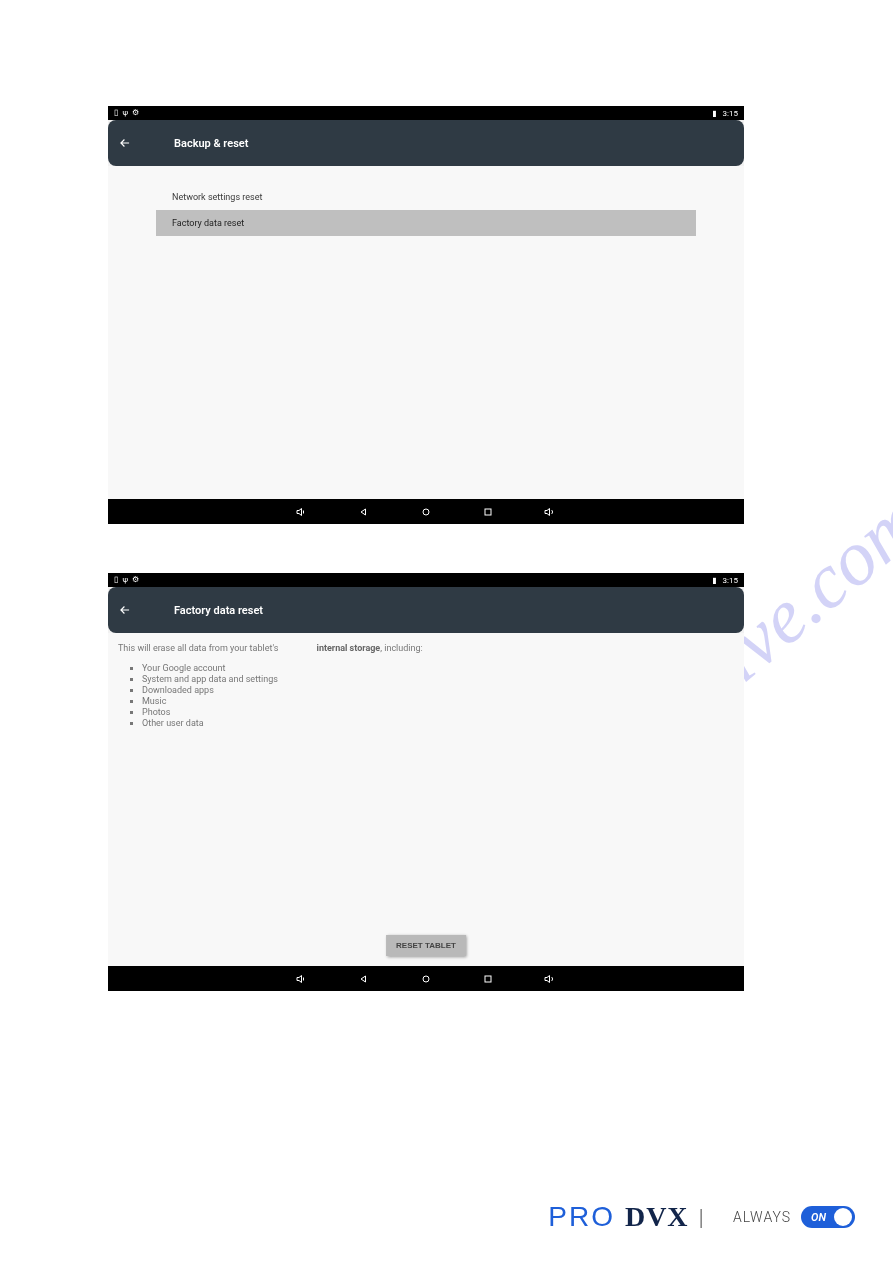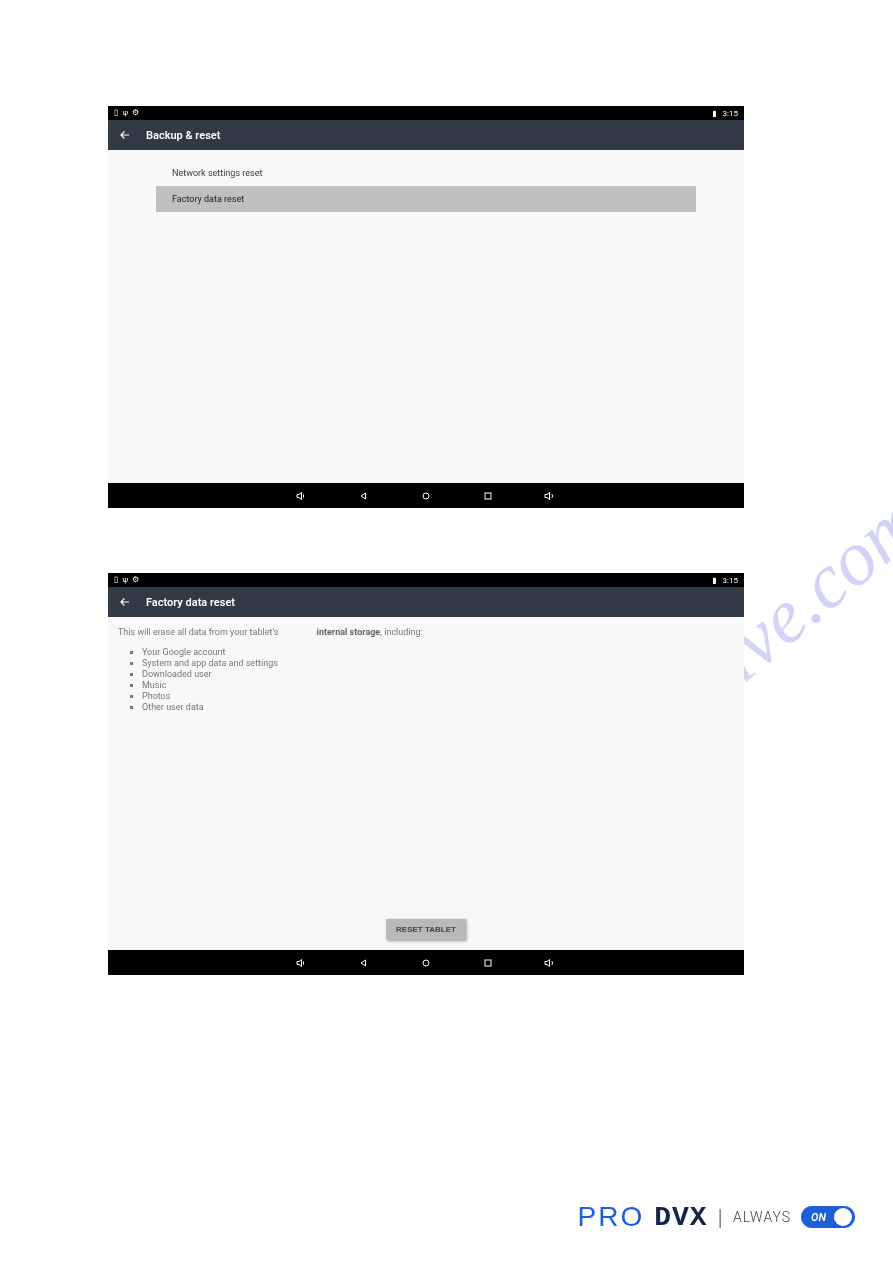--- a/index.html
+++ b/index.html
@@ -36,24 +36,26 @@
     padding: 0 6px;
     justify-content: space-between;
   }
   .status-icons { display: flex; gap: 4px; align-items: center; }
   .status-icons span { font-size: 8px; line-height: 1; }
   .status-right { display: flex; gap: 6px; align-items: center; }
 
   .app-bar {
     background: #2f3a44;
     color: #fff;
-    height: 30px;
+    height: 46px;
     display: flex;
     align-items: center;
     padding: 0 10px;
+    gap: 28px;
+    border-radius: 8px;
   }
   .app-bar .back-arrow { font-size: 14px; cursor: pointer; }
   .app-bar .title { font-size: 11px; font-weight: 600; margin-left: 14px; }
 
   .content-area {
     background: #f8f8f8;
     height: calc(100% - 14px - 30px - 25px);
     position: relative;
     padding: 0;
   }
@@ -63,21 +65,21 @@
     color: #3a3a3a;
     padding: 8px 0 8px 64px;
     cursor: pointer;
   }
   .list-item.selected {
     background: #bfbfbf;
     margin: 0 48px;
     padding-left: 16px;
     color: #222;
   }
-  .list-wrap { padding-top: 10px; }
+  .list-wrap { padding-top: 18px; }
 
   .body-text {
     font-size: 9px;
     color: #777;
     padding: 10px 10px 0 10px;
   }
   .body-text .bold { font-weight: 700; color: #666; margin-left: 36px; }
   .body-text ul { margin: 10px 0 0 16px; list-style: square; }
   .body-text li { margin: 1px 8px; color: #777; font-size: 9px; }
 
@@ -123,23 +125,23 @@
 
   .footer-logo {
     position: absolute;
     bottom: 30px;
     right: 38px;
     display: flex;
     align-items: center;
     gap: 10px;
   }
   .pro { font-size: 28px; font-weight: 300; color: #1e5fd9; letter-spacing: 2px; font-family: Liberation Sans, sans-serif; }
-  .dvx { font-size: 28px; font-weight: 900; color: #12254a; letter-spacing: 1px; font-family: Liberation Mono, monospace; }
+  .dvx { font-size: 28px; font-weight: 900; color: #12254a; letter-spacing: 1px; font-family: Liberation Serif, serif; }
   .divider { color: #888; font-size: 22px; }
-  .always { font-size: 14px; color: #444; letter-spacing: 1px; font-weight: 300; }
+  .always { font-size: 14px; color: #444; letter-spacing: 1px; font-weight: 300; margin-left: 19px; }
   .on-toggle {
     display: inline-flex;
     align-items: center;
     background: #1e5fd9;
     border-radius: 12px;
     padding: 2px 3px 2px 10px;
     gap: 8px;
     font-style: italic;
   }
   .on-toggle span { color: #fff; font-size: 11px; font-weight: 600; }
@@ -228,21 +230,21 @@
           </svg>
       </span>
       <span class="title">Factory data reset</span>
     </div>
     <div class="content-area">
       <div class="body-text">
         <span>This will erase all data from your tablet's </span><span class="bold">internal storage</span><span>, including:</span>
         <ul>
           <li>Your Google account</li>
           <li>System and app data and settings</li>
-          <li>Downloaded user</li>
+          <li>Downloaded apps</li>
           <li>Music</li>
           <li>Photos</li>
           <li>Other user data</li>
         </ul>
       </div>
       <button class="reset-btn">RESET TABLET</button>
     </div>
     <div class="nav-bar">
       <span class="nav-icon">
         <svg width="12" height="12" viewBox="0 0 24 24" fill="none" stroke="#fff" stroke-width="2">

